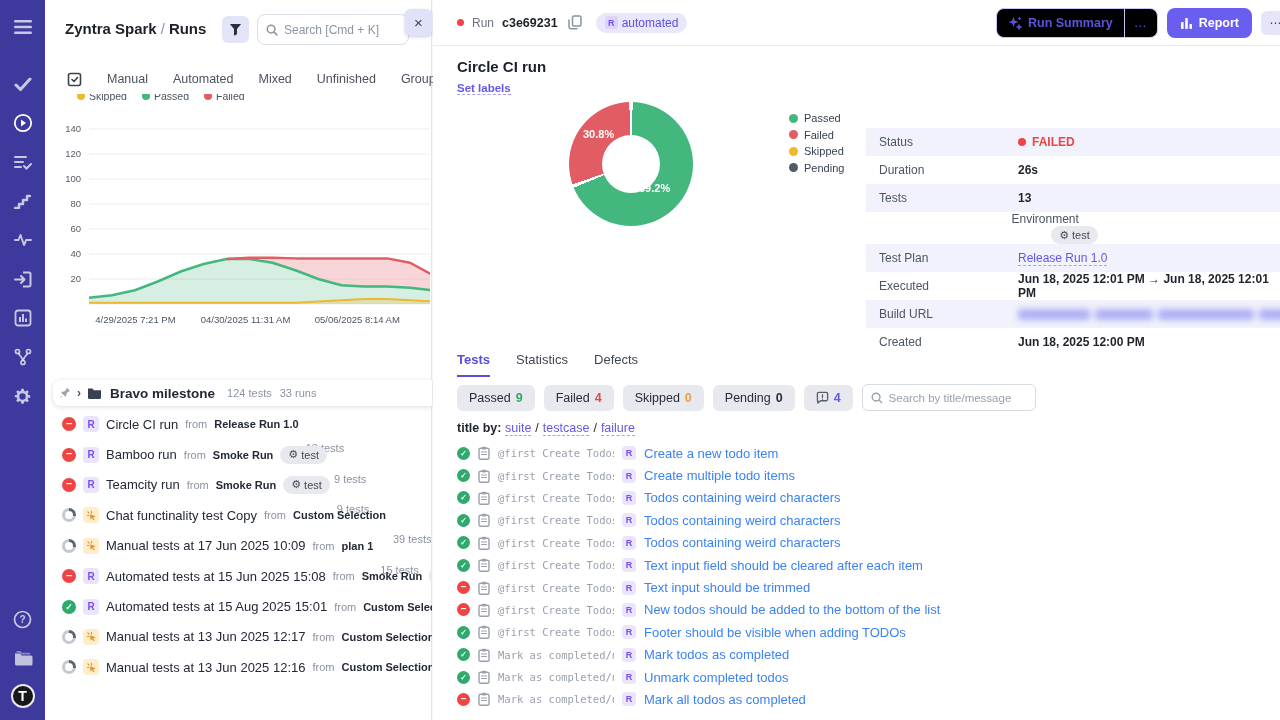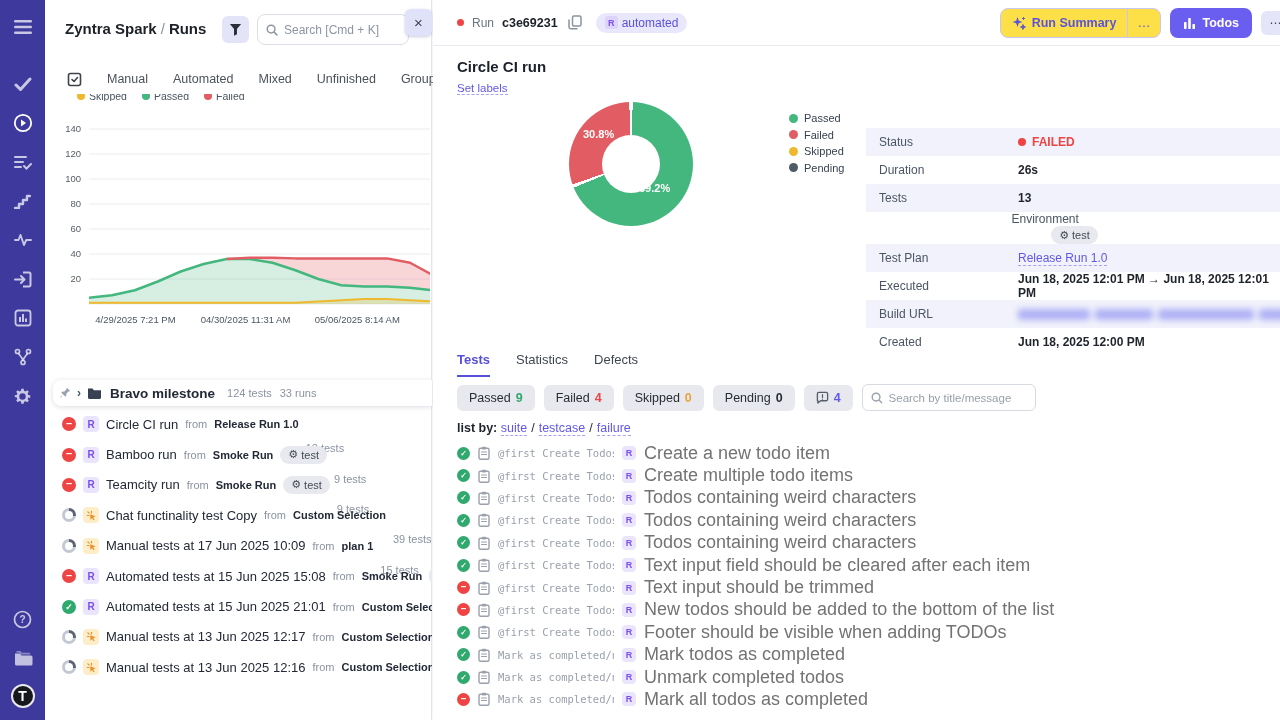--- a/index.html
+++ b/index.html
@@ -80,33 +80,33 @@
   .run-word { font-size:12px; color:#6b7280; }
   .run-id { font-size:12.5px; font-weight:bold; color:#1c2128; }
   .copy-ic { color:#8b93a1; display:flex; cursor:pointer; margin-left:2px; }
   .auto-badge { background:#e9e7fc; border-radius:10px; height:20px; display:flex; align-items:center;
     gap:4px; padding:0 9px; margin-left:6px; }
   .auto-badge .r { width:13px; height:13px; border-radius:3px; background:#ddd3fb; color:#7a4ff0;
     font-size:9px; font-weight:bold; display:flex; align-items:center; justify-content:center; }
   .auto-badge .t { font-size:12px; color:#5b50dd; }
   .hdr-right { margin-left:auto; display:flex; align-items:center; gap:9px; }
   .btn-summary { display:flex; align-items:center; height:30px; border:1.5px solid #c9c5f5; border-radius:8px;
-    background:#fde047; color:#5b54d9; cursor:pointer; overflow:hidden; }
+    background:#000000; color:#5b54d9; cursor:pointer; overflow:hidden; }
   .btn-summary .seg1 { display:flex; align-items:center; gap:6px; padding:0 11px; font-size:12.5px; font-weight:bold; }
   .btn-summary .seg2 { border-left:1.5px solid #c9c5f5; padding:0 9px; font-size:13px; letter-spacing:1px;
     display:flex; align-items:center; height:100%; }
   .btn-report { display:flex; align-items:center; gap:6px; height:30px; padding:0 13px; border:none;
     border-radius:8px; background:#6a5ef0; color:#fff; font-size:12.5px; font-weight:bold; cursor:pointer; }
   .sq-btn { width:29px; height:24px; border:none; border-radius:6px; background:#e4e5f9; color:#3f4650;
     font-size:12px; cursor:pointer; display:flex; align-items:center; justify-content:center; }
 
   .rp-body { position:absolute; top:46px; left:0; right:0; bottom:0; overflow:hidden; }
   .rp-title { position:absolute; left:24px; top:12px; font-size:15px; font-weight:bold; color:#1b202a; }
   .set-labels { position:absolute; left:24px; top:36px; font-size:11.5px; color:#6158e8;
-    border-bottom:1px dashed #a7a2f0; cursor:pointer; }
+    border-bottom:1px dashed #a7a2f0; cursor:pointer;font-weight:bold; }
 
   .donut { position:absolute; left:136px; top:56px; width:124px; height:124px; border-radius:50%; }
   .donut::after { content:""; position:absolute; inset:33px; background:#fff; border-radius:50%; }
   .donut-label { position:absolute; color:#fff; font-size:11px; font-weight:bold; z-index:2; }
   .dl-failed { left:14px; top:26px; }
   .dl-passed { left:70px; top:80px; }
 
   .pie-legend { position:absolute; left:356px; top:64px; }
   .pie-legend .li { display:flex; align-items:center; gap:6px; height:16.5px; }
   .pie-legend .dot { width:9px; height:9px; border-radius:50%; }
@@ -147,21 +147,21 @@
   .tests-list { position:absolute; left:0; top:396px; width:100%; }
   .t-row { height:22.4px; display:flex; align-items:center; padding-left:24px; gap:8px; cursor:pointer; white-space:nowrap; }
   .t-st { width:13px; height:13px; border-radius:50%; flex:0 0 auto; display:flex; align-items:center; justify-content:center; color:#fff; }
   .t-passed { background:#2fa96d; } .t-passed::before { content:"✓"; font-size:8px; font-weight:bold; }
   .t-failed { background:#ee4444; } .t-failed::before { content:"–"; font-size:10px; font-weight:bold; margin-top:-2px; }
   .clip-ic { color:#9aa1ac; display:flex; flex:0 0 auto; }
   .t-suite { width:116px; flex:0 0 auto; font-family:"DejaVu Sans Mono", monospace; font-size:10.5px;
     color:#9aa1ac; overflow:hidden; }
   .t-auto { width:14px; height:14px; border-radius:4px; background:#eae4fc; color:#7a4ff0; font-size:9px;
     font-weight:bold; display:flex; align-items:center; justify-content:center; flex:0 0 auto; }
-  .t-title { font-size:18px; color:#737373; }
+  .t-title { font-size:13px; color:#3b82f6; }
 </style>
 </head>
 <body>
 
 <div class="app">
 
   <aside class="sidebar">
     <div class="side-icon">
       <svg width="20" height="16" viewBox="0 0 20 16">
           <g fill="currentColor">
@@ -416,21 +416,21 @@
         <span class="st-dot st-failed"></span>
         <span class="type-ic type-auto">R</span>
         <span class="run-name">Automated tests at 15 Jun 2025 15:08</span>
         <span class="run-from">from</span>
         <span class="run-src">Smoke Run</span>
         <span class="env-pill"></span>
       </div>
       <div class="run-row">
         <span class="st-dot st-passed"></span>
         <span class="type-ic type-auto">R</span>
-        <span class="run-name">Automated tests at 15 Jun 2025 21:01</span>
+        <span class="run-name">Automated tests at 15 Aug 2025 15:01</span>
         <span class="run-from">from</span>
         <span class="run-src">Custom Selection</span>
 
       </div>
       <div class="run-row">
         <span class="st-dot st-neutral"></span>
         <span class="type-ic type-manual">
           <svg width="11" height="11" viewBox="0 0 12 12">
               <g stroke="#e8922e" stroke-width="1.3" stroke-linecap="round">
                 <path d="M2 2l1.4 1.4M1.5 6h1.8M6 1.5v1.8"></path>
@@ -494,21 +494,21 @@
         <button class="btn-report">
           <span style="display:flex">
               <svg width="13" height="12" viewBox="0 0 13 12">
                 <g fill="currentColor">
                   <rect x="1" y="5" width="2.6" height="7" rx=".7"></rect>
                   <rect x="5.2" y="1" width="2.6" height="11" rx=".7"></rect>
                   <rect x="9.4" y="7" width="2.6" height="5" rx=".7"></rect>
                 </g>
               </svg>
             </span>
-          <span>Todos</span>
+          <span>Report</span>
         </button>
         <button class="sq-btn">
             <span>⋯</span>
           </button>
         <button class="sq-btn">
             <span>×</span>
           </button>
       </span>
     </header>
 
@@ -623,21 +623,21 @@
               <svg width="12" height="12" viewBox="0 0 13 13">
                 <circle cx="5.5" cy="5.5" r="4.2" fill="none" stroke="currentColor" stroke-width="1.5"></circle>
                 <path d="M8.8 8.8l2.8 2.8" stroke="currentColor" stroke-width="1.5" stroke-linecap="round"></path>
               </svg>
             </span>
           <input placeholder="Search by title/message" style="">
         </span>
       </div>
 
       <div class="sort-row">
-        <span>list by:</span>
+        <span>title by:</span>
         <a>suite</a><span class="sl">/</span><a>testcase</a><span class="sl">/</span><a>failure</a>
       </div>
 
       <div class="tests-list" id="testsList">
   <div class="t-row">
     <span class="t-st t-passed"></span>
     <span class="clip-ic">
               <svg width="12" height="14" viewBox="0 0 12 14">
                 <rect x="1" y="2.2" width="10" height="11" rx="1.5" fill="none" stroke="currentColor" stroke-width="1.4"></rect>
                 <rect x="3.8" y="0.8" width="4.4" height="2.6" rx="1" fill="currentColor"></rect>

